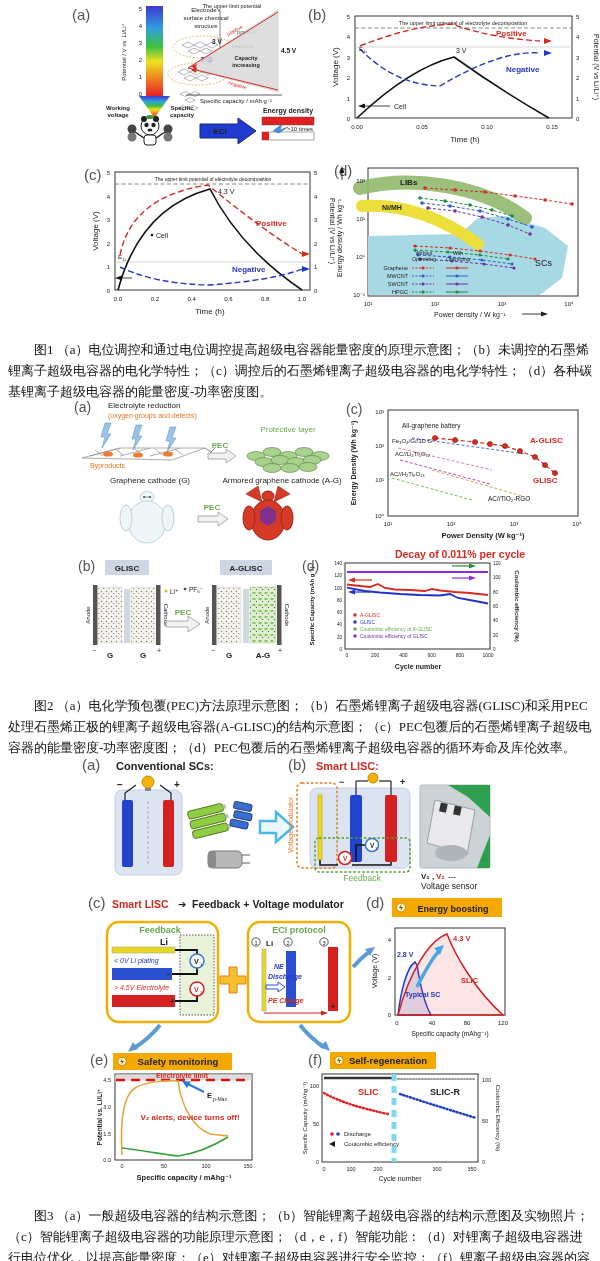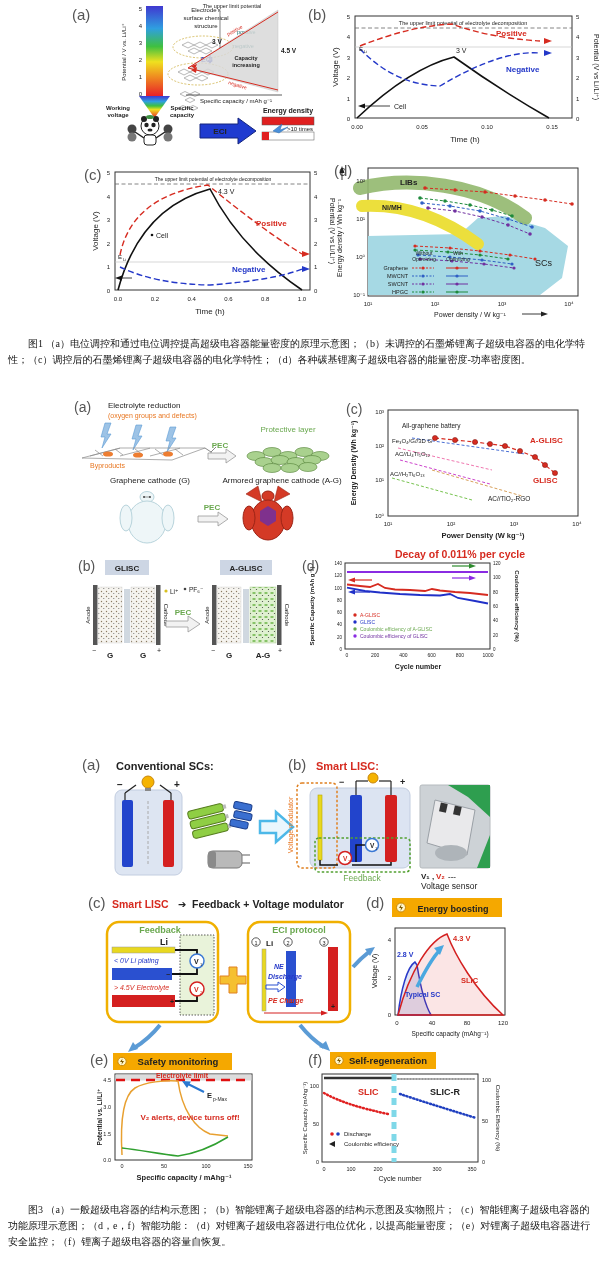--- a/index.html
+++ b/index.html
@@ -1,18 +1,18 @@
 <!DOCTYPE html>
 <html><head>
 <meta charset="utf-8">
 <style>
   html,body{margin:0;padding:0;background:#fff;}
   #page{position:relative;width:600px;height:1261px;background:#fff;overflow:hidden;
         font-family:"Liberation Sans","DejaVu Sans",sans-serif;}
-  .cap{position:absolute;left:8px;width:586px;font-size:10px;line-height:1.62;color:#141414;
+  .cap{position:absolute;left:8px;width:586px;font-size:13px;line-height:1.62;color:#141414;
        text-indent:2em;font-family:"Liberation Serif","DejaVu Serif",serif;}
   svg{position:absolute;overflow:visible;}
   svg text{font-family:"Liberation Sans","DejaVu Sans",sans-serif;fill:#222;}
   .f4{font-size:4px}.f45{font-size:4.5px}.f5{font-size:5px}.f55{font-size:5.5px}.f6{font-size:6px}
   .f65{font-size:6.5px}.f7{font-size:7px}.f75{font-size:7.5px}.f8{font-size:8px}.f85{font-size:8.5px}
   .f9{font-size:9px}.f95{font-size:9.5px}.f10{font-size:10px}.f105{font-size:10.5px}.f11{font-size:11px}
   .f14{font-size:14px}.f15{font-size:15px}
   .b{font-weight:bold}.i{font-style:italic}
   .mid{text-anchor:middle}.end{text-anchor:end}
   .red{fill:#d62b20}.blue{fill:#2438c8}.grn{fill:#6aa84f}.org{fill:#e87722}.teal{fill:#0f6b6b}
@@ -564,20 +564,21 @@
     <text x="103.4" y="112">400</text>
         <text x="131.6" y="112">600</text>
     <text x="159.8" y="112">800</text>
         <text x="188" y="112">1000</text>
   </g>
   <text x="118" y="124" class="f7 b mid">Cycle number</text>
   <text x="14" y="61" class="f6 b mid" transform="rotate(-90 14 61)">Specific Capacity (mAh g⁻¹)</text>
   <text x="215" y="61" class="f6 b mid" transform="rotate(90 215 61)">Coulombic efficiency (%)</text>
 </svg>
 
+<p class="cap" style="top:682px">图2 （a）电化学预包覆(PEC)方法原理示意图；（b）石墨烯锂离子超级电容器(GLISC)和采用PEC处理石墨烯正极的锂离子超级电容器(A-GLISC)的结构示意图；（c）PEC包覆后的石墨烯锂离子超级电容器的能量密度-功率密度图；（d）PEC包覆后的石墨烯锂离子超级电容器的循环寿命及库伦效率。</p>
 
 <svg style="left:60px;top:755px" width="245" height="138" viewBox="0 0 245 138">
   <text x="22" y="15" class="f15 gray">(a)</text>
   <text x="56" y="15" class="f11 b">Conventional SCs:</text>
   <g>
     <rect x="55" y="35" width="67" height="85" rx="7" fill="#dde5f2" stroke="#c2cde0"></rect>
     <line x1="65" y1="45" x2="65" y2="38" stroke="#222" stroke-width="1.2"></line>
     <line x1="65" y1="38" x2="76" y2="30" stroke="#222" stroke-width="1.2"></line>
     <line x1="111" y1="45" x2="111" y2="38" stroke="#222" stroke-width="1.2"></line>
     <line x1="111" y1="38" x2="100" y2="30" stroke="#222" stroke-width="1.2"></line>

